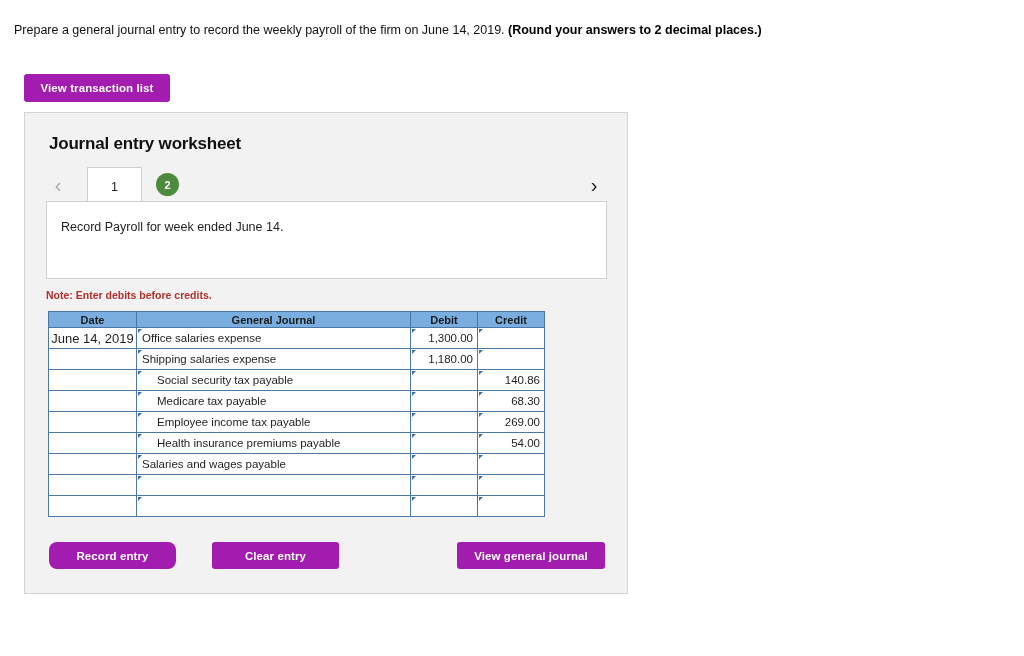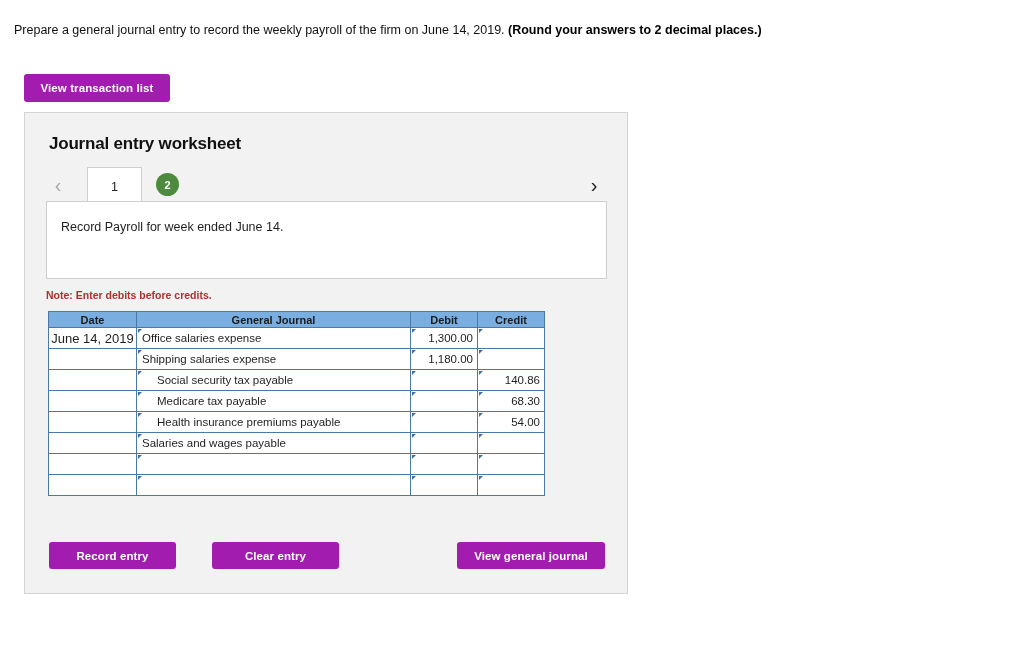--- a/index.html
+++ b/index.html
@@ -221,21 +221,21 @@
   }
   .cell-txt.indent { padding-left: 20px; }
   .cell-num {
     display: block;
     padding-right: 4px;
     text-align: right;
     color: #1f1f1f;
   }
 
   
-  #record-entry      { position: absolute; left: 24px;  top: 429px; width: 127px; height: 27px; }
+  #record-entry      { position: absolute; left: 24px;  top: 429px; width: 127px; height: 27px; border-radius: 8px; }
   #clear-entry       { position: absolute; left: 187px; top: 429px; width: 127px; height: 27px; }
   #view-general-journal { position: absolute; left: 432px; top: 429px; width: 148px; height: 27px; }
 </style>
 </head>
 <body>
 
 <div class="prompt">
   <span>Prepare a general journal entry to record the weekly payroll of the firm on June 14, 2019.</span>
   <span class="round-note">(Round your answers to 2 decimal places.)</span>
 </div>
@@ -322,20 +322,32 @@
           <td class="cell-input">
             <span class="cell-num"></span>
           </td>
           <td class="cell-input">
             <span class="cell-num">68.30</span>
           </td>
         </tr>
         <tr>
           <td class="cell-date"></td>
           <td class="cell-input">
+            <span class="cell-txt indent">Employee income tax payable</span>
+          </td>
+          <td class="cell-input">
+            <span class="cell-num"></span>
+          </td>
+          <td class="cell-input">
+            <span class="cell-num">269.00</span>
+          </td>
+        </tr>
+        <tr>
+          <td class="cell-date"></td>
+          <td class="cell-input">
             <span class="cell-txt indent">Health insurance premiums payable</span>
           </td>
           <td class="cell-input">
             <span class="cell-num"></span>
           </td>
           <td class="cell-input">
             <span class="cell-num">54.00</span>
           </td>
         </tr>
         <tr>

